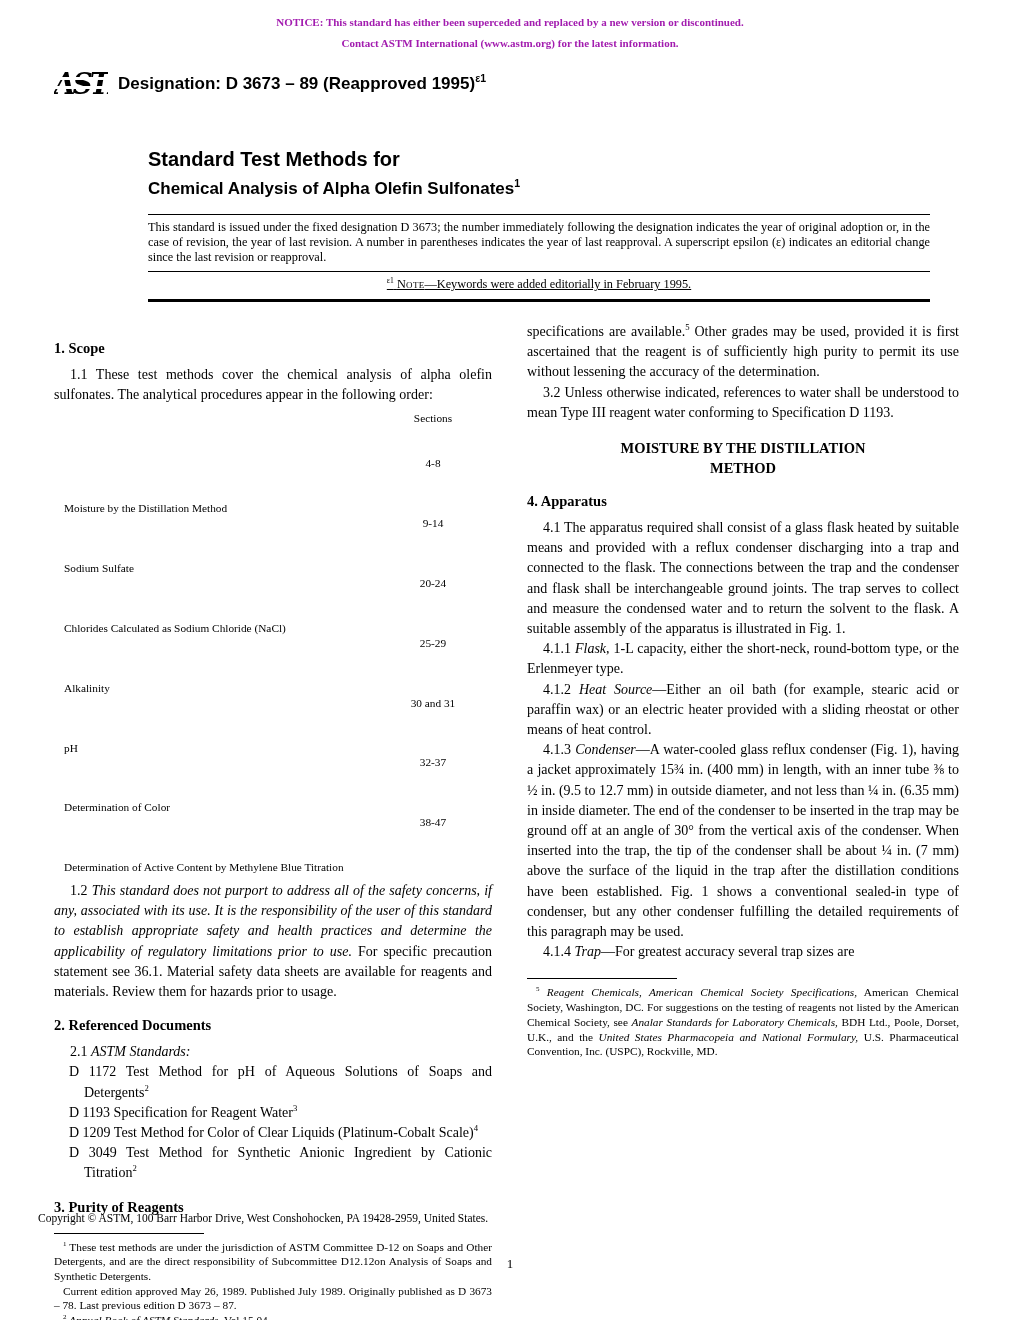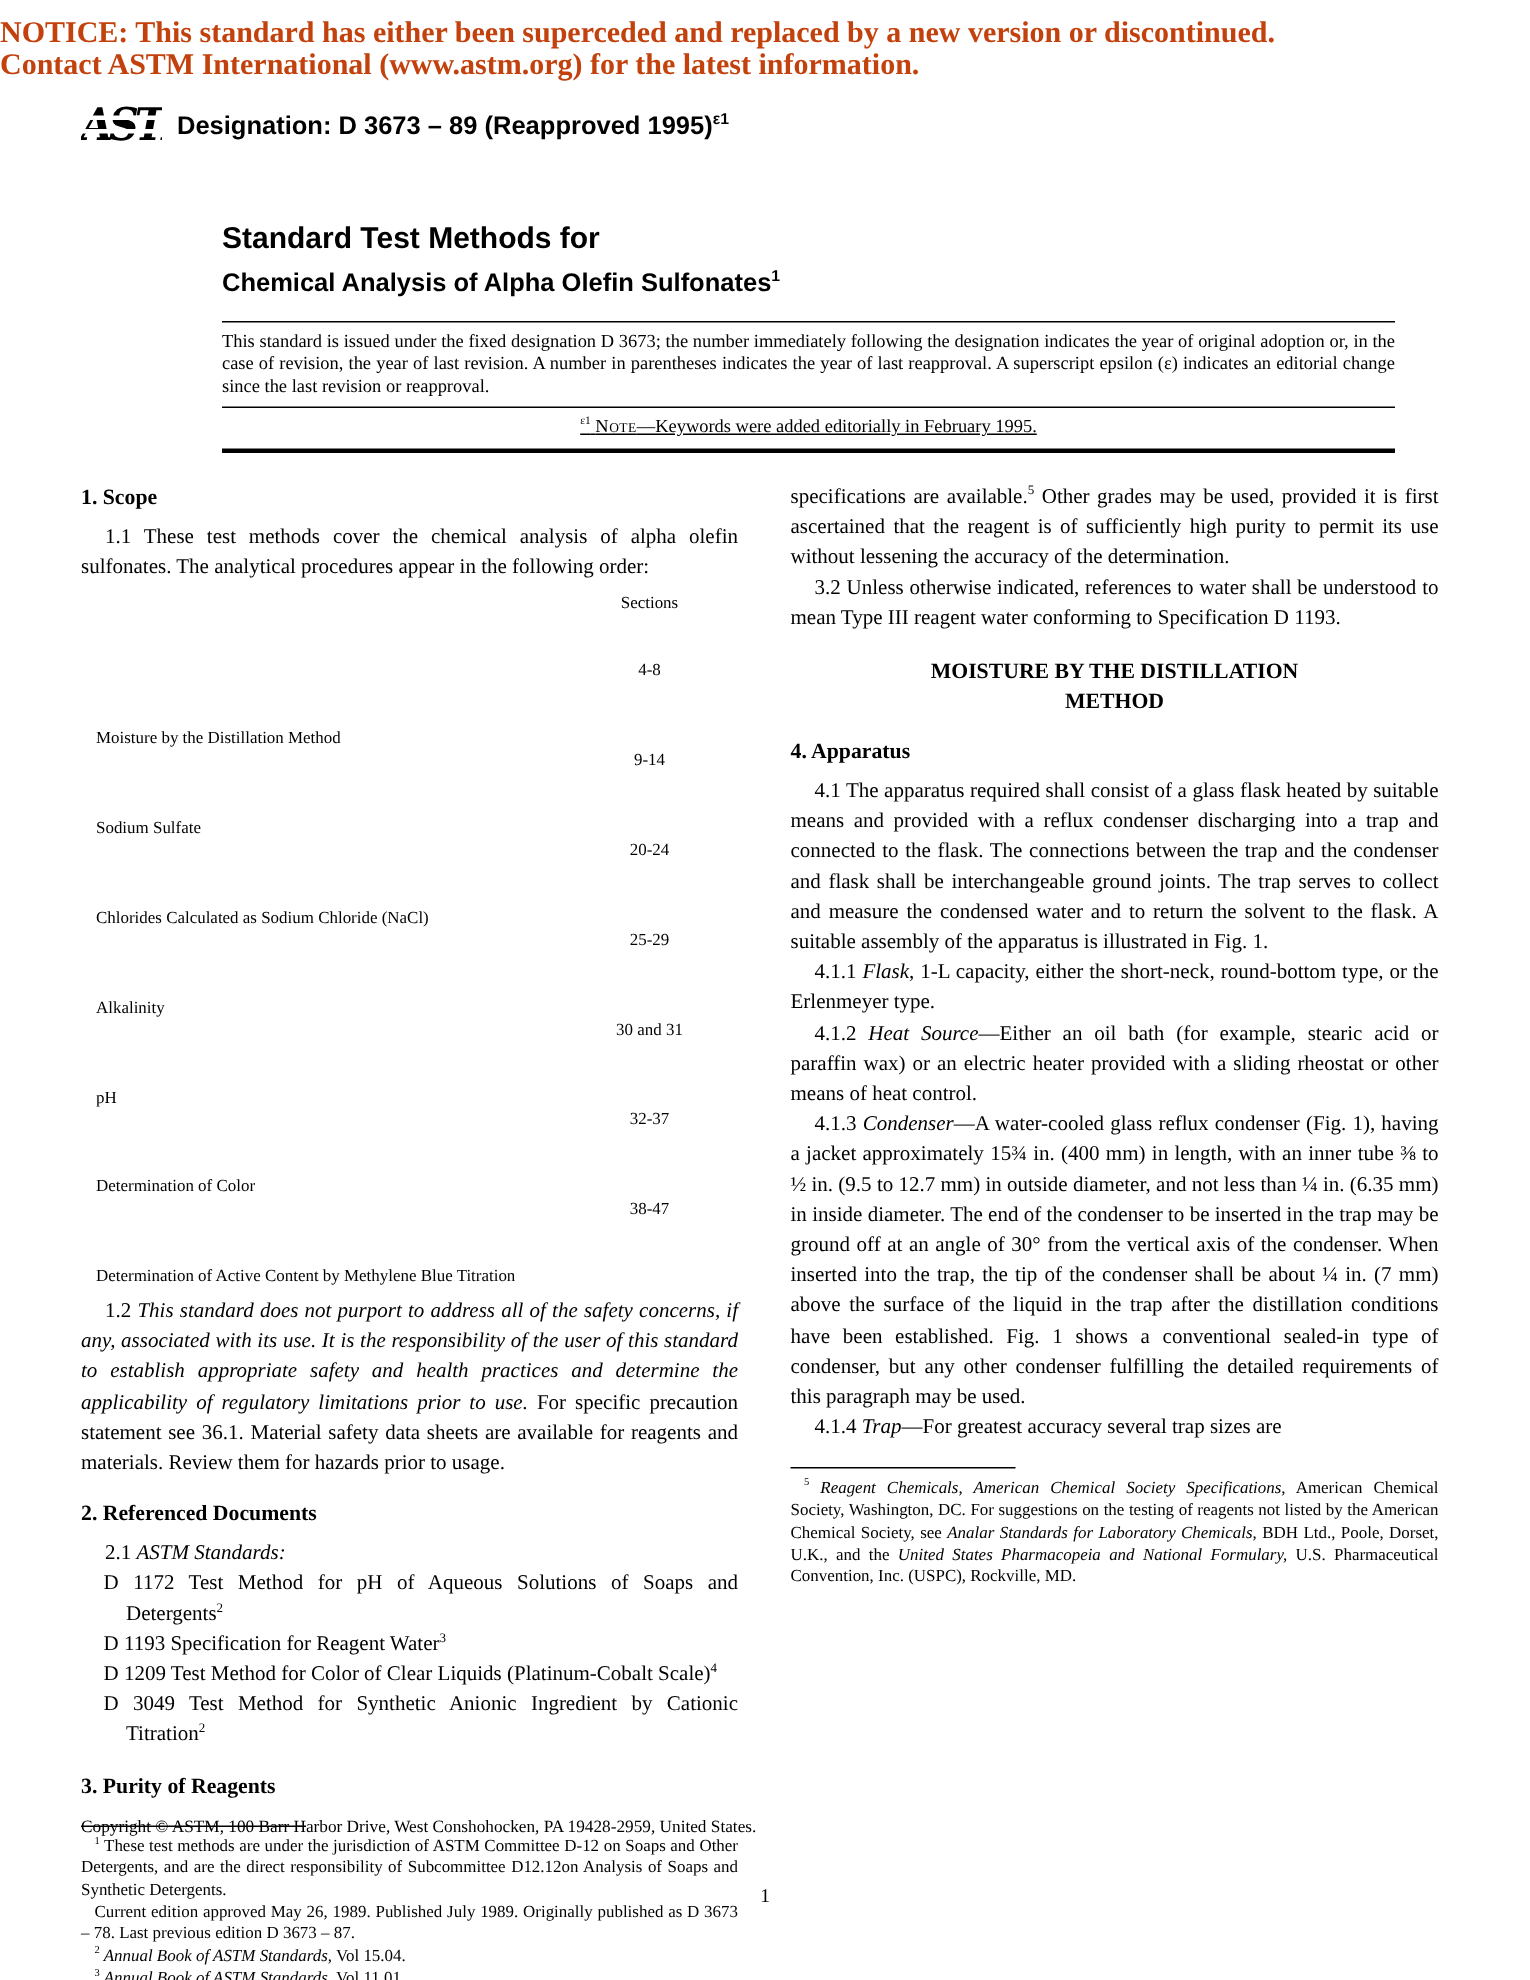--- a/index.html
+++ b/index.html
@@ -1,53 +1,53 @@
 <!DOCTYPE html>
 <html><head>
 <meta charset="utf-8">
 <style>
   html,body{margin:0;padding:0;}
   body{width:1020px;height:1320px;background:#ffffff;color:#000;font-family:"Liberation Serif",serif;position:relative;}
   .page{position:absolute;inset:0;overflow:hidden;background:#fff;}
   sup{font-size:0.62em;vertical-align:super;line-height:0;}
   .it{font-style:italic;}
-  .notice{position:absolute;top:12px;left:0;width:100%;color:#c2410c;font-weight:bold;font-size:20px;line-height:21px;}
+  .notice{position:absolute;top:12px;left:0;width:100%;text-align:center;color:#a21caf;font-weight:bold;font-size:11px;line-height:21px;}
   .header-row{position:absolute;top:64px;left:54px;display:flex;align-items:center;}
   .logo{position:relative;width:54px;height:40px;overflow:hidden;margin-right:10px;}
   .logo-text{font-family:"DejaVu Serif",serif;font-weight:bold;font-style:italic;font-size:30px;letter-spacing:-3px;line-height:40px;display:block;transform:scaleX(.92);transform-origin:left;}
   .logo .stripe{position:absolute;left:0;width:100%;height:3px;background:#fff;}
   .stripe.s1{top:13px;}
   .stripe.s2{top:22px;}
   .designation{font-family:"Liberation Sans",sans-serif;font-weight:bold;font-size:17px;}
   .title-block{position:absolute;left:148px;top:146px;font-family:"Liberation Sans",sans-serif;font-weight:bold;}
   .title-line1{font-size:20px;line-height:27px;}
   .title-line2{font-size:17px;line-height:31px;}
   .masthead{position:absolute;left:148px;top:214px;width:782px;font-size:12.3px;line-height:15px;text-align:justify;}
   .rule{border-top:1px solid #000;}
   .rule.thick{border-top:3.5px solid #000;}
   .issuance{margin:5px 0 6px;}
   .editorial-note{margin:5px 16px 7px;text-align:center;text-decoration:underline;}
   .smallcaps{font-variant:small-caps;letter-spacing:.3px;}
   .col{position:absolute;top:322px;font-size:14px;line-height:20.2px;text-align:justify;}
   .col-left{left:54px;width:438px;}
   .col-right{left:527px;width:432px;}
   h2.sec{font-size:14.5px;line-height:20px;margin:13px 0 7px;text-align:left;font-weight:bold;}
-  h2.sec.first{margin-top:0;}
+  h2.sec.first{margin-top:16px;}
   .para{margin:0;text-indent:16px;}
   .para.noindent{text-indent:0;}
   .stable{font-size:11.3px;line-height:14.8px;margin:6px 0 6px 10px;width:408px;text-align:left;}
   .srow{display:flex;}
   .slabel{flex:1;margin-top:45px;}
   .sval{width:78px;text-align:center;flex:none;}
   .ref-item{margin:0;padding-left:30px;text-indent:-15px;}
   .center-heading{font-weight:bold;font-size:14.5px;line-height:20px;text-align:center;margin:15px 10px 9px;}
   .footnotes{font-size:11.3px;line-height:14.7px;text-align:justify;margin-top:16px;}
   .footnotes p{margin:0;text-indent:9px;}
   .fn-sep{width:150px;border-top:1.3px solid #000;margin-bottom:6px;}
-  .copyright{position:absolute;left:54px;top:1212px;font-size:11.5px;}
+  .copyright{position:absolute;left:38px;top:1212px;font-size:11.5px;}
   .page-number{position:absolute;left:0;top:1256px;width:100%;text-align:center;font-size:13px;}
 </style>
 </head>
 <body>
 
 <div class="page">
 
   <div class="notice">
     <div>NOTICE: This standard has either been superceded and replaced by a new version or discontinued.</div>
     <div>Contact ASTM International (www.astm.org) for the latest information.</div>

